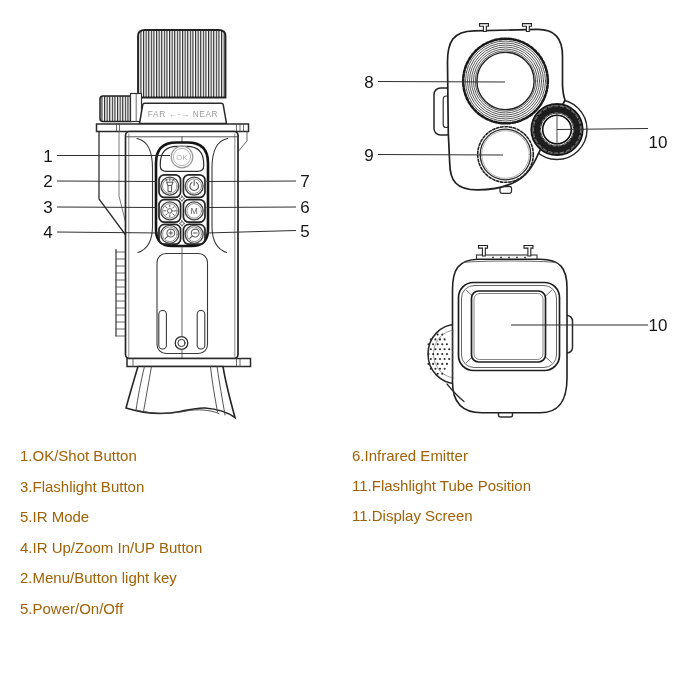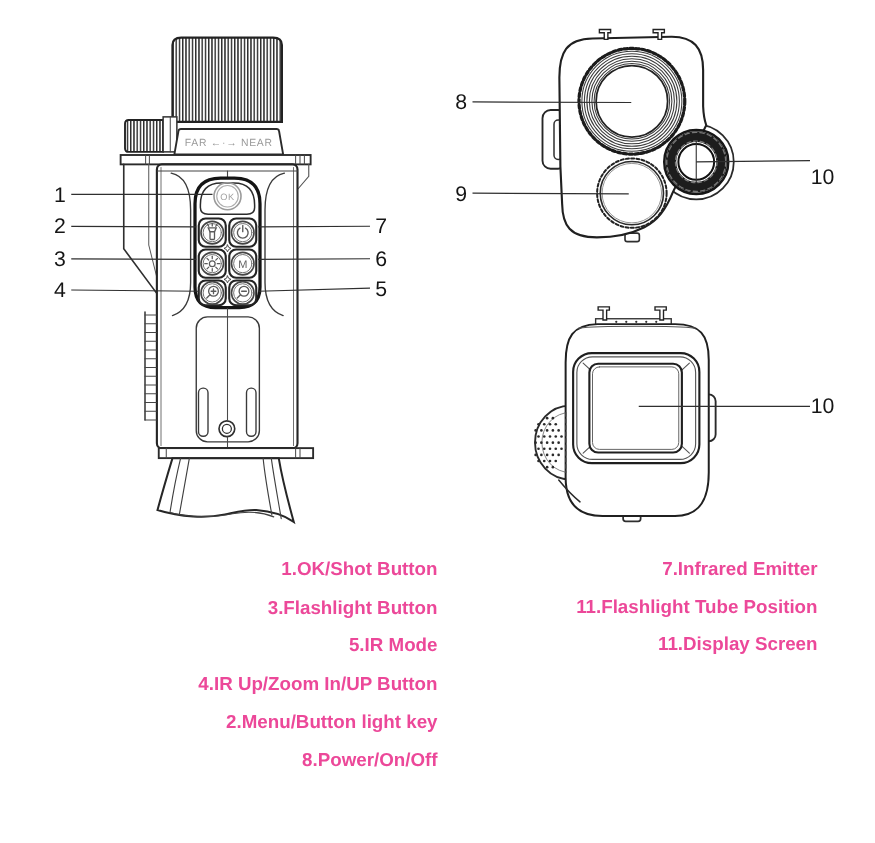--- a/index.html
+++ b/index.html
@@ -1,21 +1,21 @@
 <!DOCTYPE html>
 <html><head>
 <meta charset="utf-8">
 <style>
   html,body{margin:0;padding:0;background:#fff;}
   .page{position:relative;width:700px;height:674px;background:#ffffff;overflow:hidden;
         font-family:"Liberation Sans",sans-serif;}
   .page svg{position:absolute;left:0;top:0;}
   .co{position:absolute;transform:translate(-50%,-50%);font-size:17px;color:#151515;
       font-family:"Liberation Sans",sans-serif;line-height:1;}
-  .legend{position:absolute;text-align:right;font-weight:bold;color:#ec4899;}
+  .legend{position:absolute;text-align:left;font-weight:normal;color:#a16207;}
   .legend-left{left:20px;top:441px;width:330px;font-size:15px;line-height:30.6px;}
   .legend-right{left:352px;top:441px;width:302px;font-size:15px;line-height:30.2px;}
   svg text{font-family:"Liberation Sans",sans-serif;}
 </style>
 </head>
 <body>
 
 <div class="page">
 
 <svg width="700" height="674" viewBox="0 0 700 674">
@@ -318,21 +318,21 @@
 <span class="co" style="left:369px;top:154.5px">9</span>
 <span class="co" style="left:658px;top:142px">10</span>
 <span class="co" style="left:658px;top:325px">10</span>
 
 <div class="legend legend-left">
   <div>1.OK/Shot Button</div>
   <div>3.Flashlight Button</div>
   <div>5.IR Mode</div>
   <div>4.IR Up/Zoom In/UP Button</div>
   <div>2.Menu/Button light key</div>
-  <div>8.Power/On/Off</div>
+  <div>5.Power/On/Off</div>
 </div>
 <div class="legend legend-right">
-  <div>7.Infrared Emitter</div>
+  <div>6.Infrared Emitter</div>
   <div>11.Flashlight Tube Position</div>
   <div>11.Display Screen</div>
 </div>
 
 </div>
 
 </body></html>

